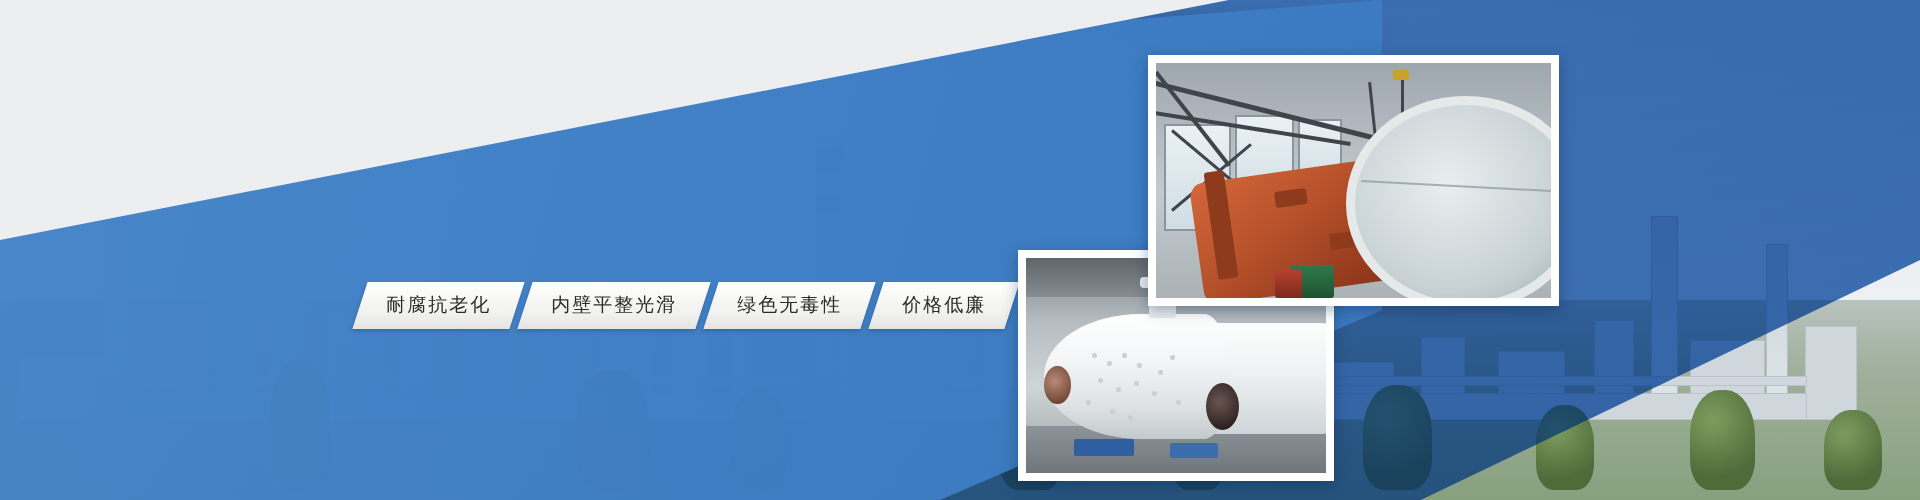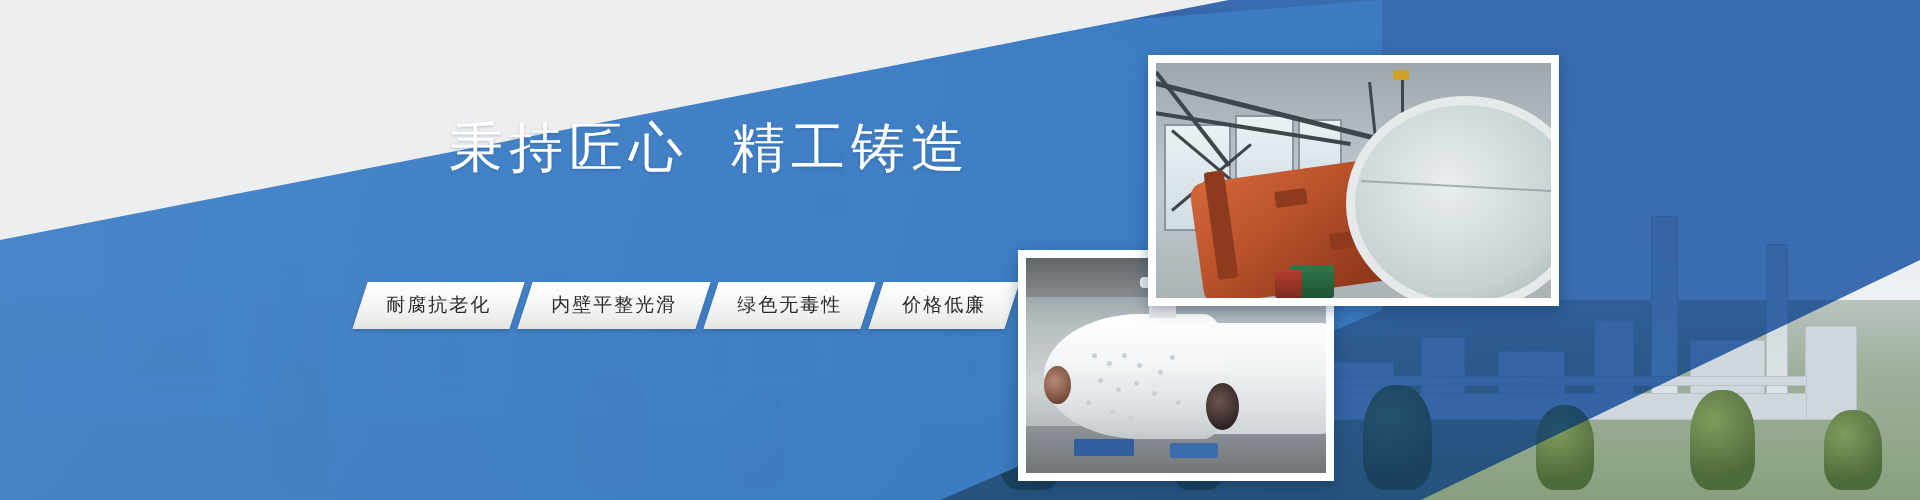--- a/index.html
+++ b/index.html
@@ -214,21 +214,20 @@
     <div class="tree" style="left:95%;width:3.0%;height:16%;"></div>
   </div>
 
   <div class="blue-tint2"></div>
   <div class="blue-tint"></div>
   <div class="blue-flat"></div>
 
   <div class="white-wedge"></div>
 
   <div class="copy">
-    <div class="headline">秉持匠心  精工铸造</div>
   </div>
 
   <div class="pills">
     <div class="pill">
       <span>耐腐抗老化</span>
     </div>
     <div class="pill">
       <span>内壁平整光滑</span>
     </div>
     <div class="pill">

